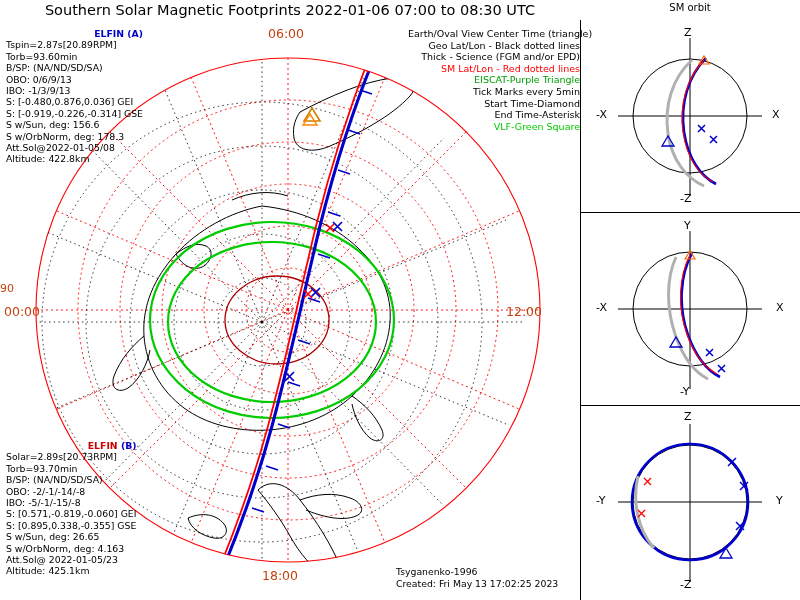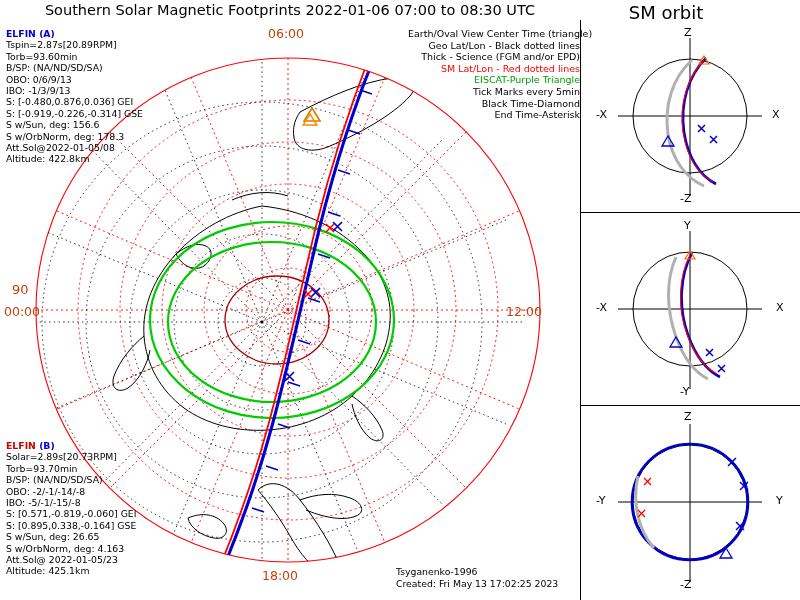--- a/index.html
+++ b/index.html
@@ -4,22 +4,22 @@
 <style>
   html,body{margin:0;padding:0;background:#ffffff;}
   body{width:800px;height:600px;overflow:hidden;font-family:"DejaVu Sans",sans-serif;}
   #root{position:relative;width:800px;height:576px;background:#fff;}
 
   .title{
     position:absolute;left:0;top:2px;width:580px;text-align:center;
     font-size:14.5px;color:#000;font-family:"DejaVu Sans",sans-serif;white-space:nowrap;
   }
   .orbit-title{
-    position:absolute;left:556px;top:2px;width:220px;text-align:center;
-    font-size:18px;color:#000;white-space:nowrap;
+    position:absolute;left:580px;top:2px;width:220px;text-align:center;
+    font-size:10px;color:#000;white-space:nowrap;
   }
 
   
   #mainpanel{position:absolute;left:0;top:20px;width:580px;height:580px;}
   #mainsvg{position:absolute;left:0;top:0;}
 
   
   .legend{
     position:absolute;left:408px;top:8px;width:172px;
     font-size:9.5px;line-height:11.6px;color:#000;text-align:right;
@@ -29,21 +29,21 @@
   .lg-red{color:#ff0000;}
   .lg-green{color:#00a000;}
   .lg-orange{color:#d08000;}
   .lg-lime{color:#00cc00;}
 
   
   .infoblock{
     position:absolute;font-size:9.3px;line-height:11.4px;color:#000;
     font-family:"DejaVu Sans",sans-serif;white-space:nowrap;
   }
-  .infoblock .hdr{color:#0000cc;font-weight:bold;}
+  .infoblock .hdr{color:#0000cc;font-weight:bold;text-align:right;}
   .infoblock .hdr .sub{color:#0000cc;}
   .infoblock.b .hdr{color:#cc0000;}
   .infoblock div{white-space:nowrap;}
 
   #infoA{left:6px;top:8px;}
   #infoB{left:6px;top:420px;}
 
   
   .tlabel{position:absolute;font-size:12.5px;color:#c2410c;white-space:nowrap;}
 
@@ -190,22 +190,23 @@
       </g>
     </svg>
 
     <div class="legend">
       <div>Earth/Oval View Center Time (triangle)</div>
       <div>Geo Lat/Lon - Black dotted lines</div>
       <div>Thick - Science (FGM and/or EPD)</div>
       <div class="lg-red">SM Lat/Lon - Red dotted lines</div>
       <div class="lg-green">EISCAT-Purple Triangle</div>
       <div>Tick Marks every 5min</div>
-      <div>Black Time-Diamond</div>
+      <div>Start Time-Diamond</div>
       <div>End Time-Asterisk</div>
+      <div class="lg-lime">VLF-Green Square</div>
     </div>
 
     <div class="infoblock a" id="infoA">
       <div class="hdr"><span>ELFIN</span>
         <span class="sub">(A)</span></div>
       <div>Tspin=2.87s[20.89RPM]</div>
       <div>Torb=93.60min</div>
       <div>B/SP:  (NA/ND/SD/SA)</div>
       <div>OBO: 0/6/9/13</div>
       <div>IBO: -1/3/9/13</div>
@@ -219,32 +220,32 @@
 
     <div class="infoblock b" id="infoB">
       <div class="hdr"><span>ELFIN</span>
         <span class="sub">(B)</span></div>
       <div>Solar=2.89s[20.73RPM]</div>
       <div>Torb=93.70min</div>
       <div>B/SP:  (NA/ND/SD/SA)</div>
       <div>OBO: -2/-1/-14/-8</div>
       <div>IBO: -5/-1/-15/-8</div>
       <div>S:  [0.571,-0.819,-0.060] GEI</div>
-      <div>S:  [0.895,0.338,-0.164] GSE</div>
+      <div>S:  [0.895,0.338,-0.355] GSE</div>
       <div>S w/Sun, deg: 26.65</div>
       <div>S w/OrbNorm, deg: 4.163</div>
       <div>Att.Sol@ 2022-01-05/23</div>
       <div>Altitude: 425.1km</div>
     </div>
 
     <div class="tlabel" style="left:268px;top:6px;">06:00</div>
     <div class="tlabel" style="left:506px;top:284px;">12:00</div>
     <div class="tlabel" style="left:4px;top:284px;">00:00</div>
     <div class="tlabel" style="left:262px;top:548px;">18:00</div>
-    <div class="tlabel" style="left:12px;top:262px;font-size:13px;">90</div>
+    <div class="tlabel" style="left:0;top:262px;font-size:11px;">90</div>
 
     <div class="credit" style="left:396px;top:546px;">Tsyganenko-1996</div>
     <div class="credit" style="left:396px;top:558px;">Created: Fri May 13 17:02:25 2023</div>
   </div>
 
   <div id="rightcol">
     <div class="vsep"></div>
 
     <div class="opanel" style="top:0;">
       <svg width="220" height="193" viewBox="0 0 220 193">

